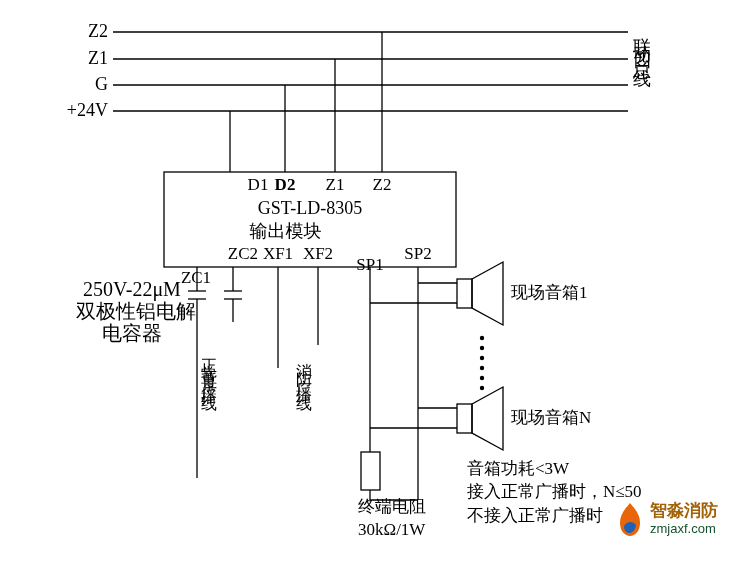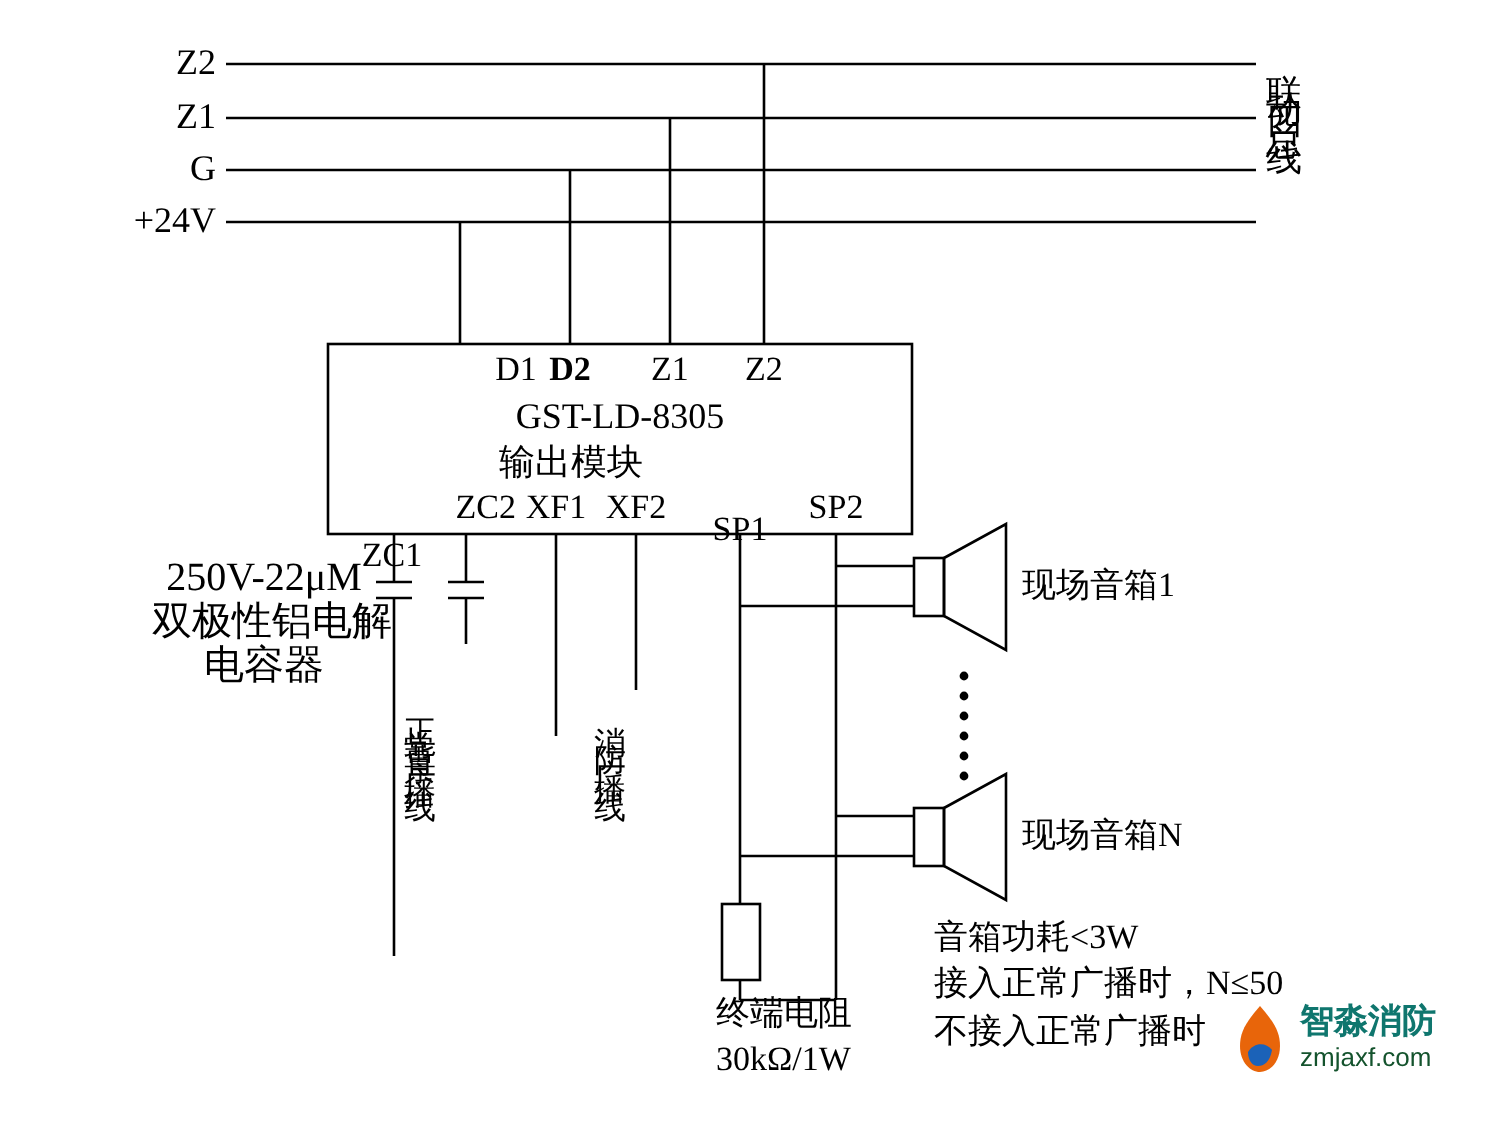--- a/index.html
+++ b/index.html
@@ -139,18 +139,18 @@
   <div class="lbl" style="left:467px; top:459px;">音箱功耗&lt;3W</div>
   <div class="lbl" style="left:467px; top:482px;">接入正常广播时，N≤50</div>
   <div class="lbl" style="left:467px; top:506px;">不接入正常广播时</div>
 
   <div class="wm">
     <svg width="32" height="38" viewBox="0 0 32 38">
       <path d="M16 2 C23 10 26 15 26 22 C26 30 21 35 16 35 C11 35 6 30 6 22 C6 15 9 10 16 2 Z" fill="#e8650a"></path>
       <path d="M10 25 C13 20 19 20 22 24 C21 30 18 32 15 32 C12 32 10 29 10 25 Z" fill="#1b62b8"></path>
     </svg>
     <div class="wm-txt">
-      <div class="wm-brand" style="color:#0f766e;">智淼消防</div>
+      <div class="wm-brand" style="color:#a16207;">智淼消防</div>
       <div class="wm-url" style="color:#14532d;">zmjaxf.com</div>
     </div>
   </div>
 
 </div>
 
 </body></html>

